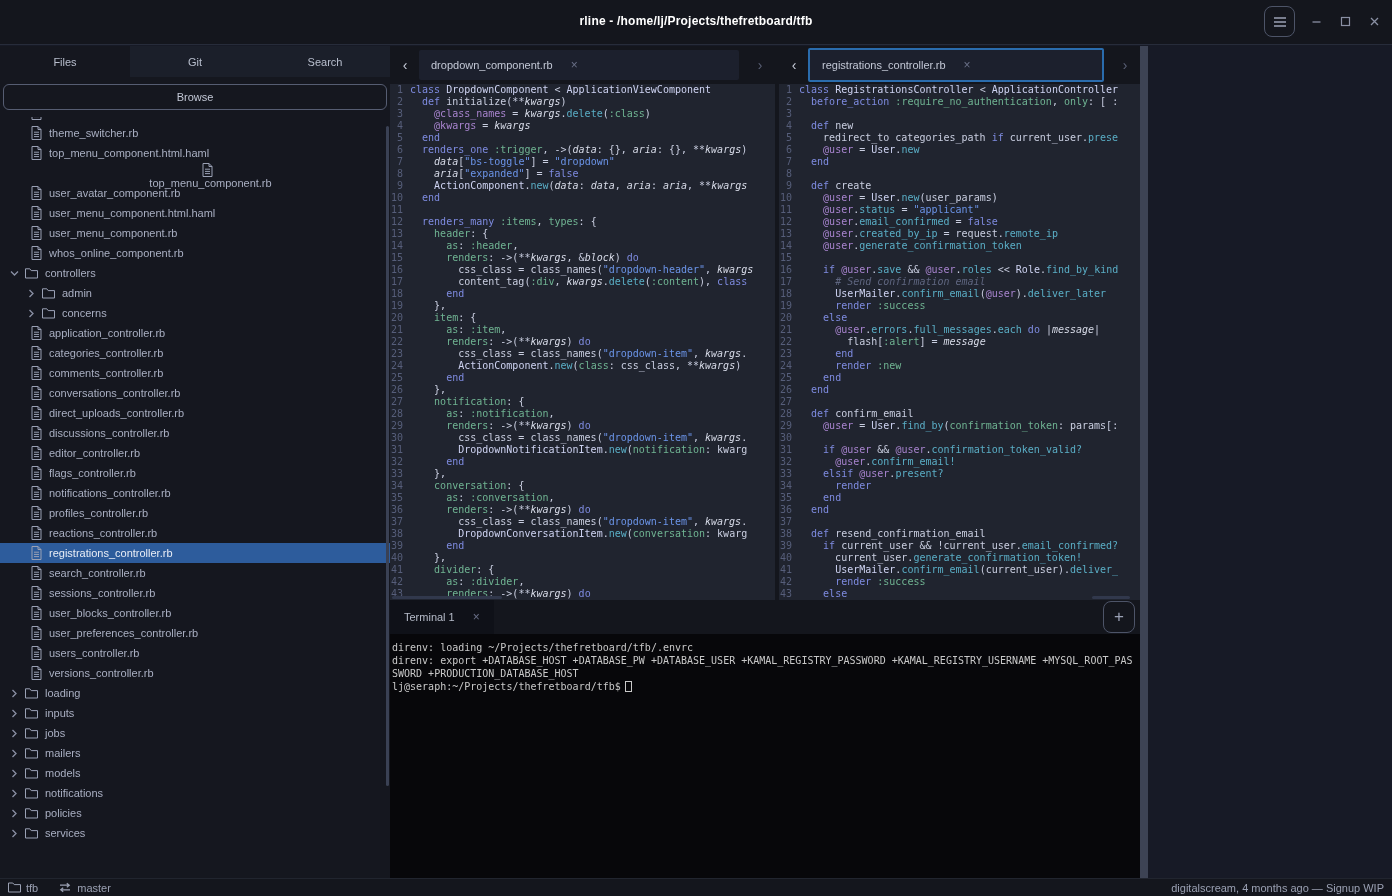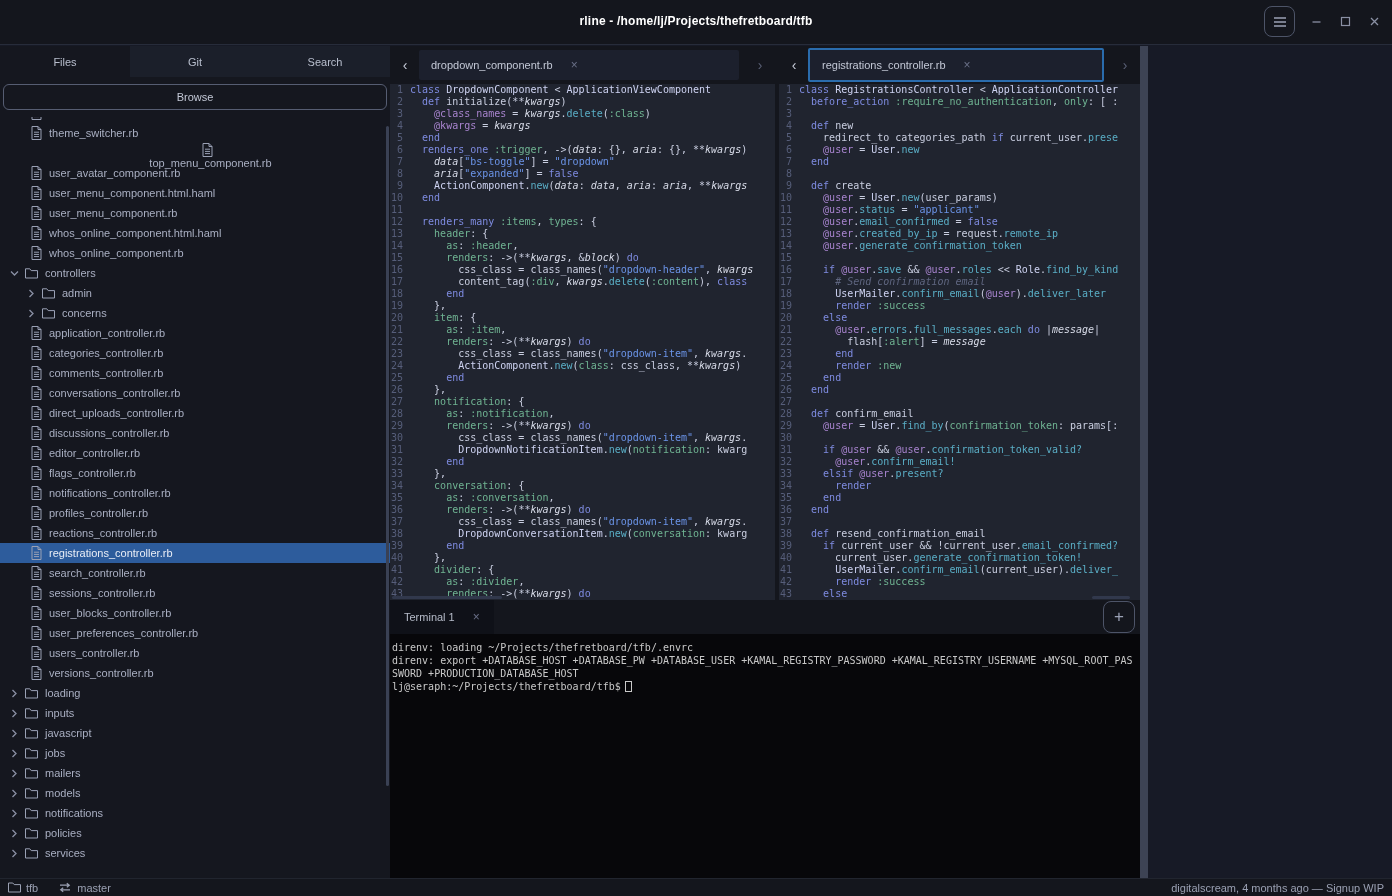--- a/index.html
+++ b/index.html
@@ -129,20 +129,30 @@
           <div class="trow" style="padding-left: 31px;">
             <span class="icn">
               <svg width="11" height="14" viewBox="0 0 11 14" fill="none" stroke="#9aa1b5" stroke-width="1">
                 <path d="M1 .5 H7 L10 3.5 V13.5 H1 Z"></path>
                 <path d="M7 .5 V3.5 H10"></path>
                 <path d="M3 6.2 H8 M3 8.4 H8 M3 10.6 H8"></path>
               </svg>
             </span>
             <span>theme_switcher.rb</span>
           </div>
+          <div class="trow" style="padding-left: 31px;">
+            <span class="icn">
+              <svg width="11" height="14" viewBox="0 0 11 14" fill="none" stroke="#9aa1b5" stroke-width="1">
+                <path d="M1 .5 H7 L10 3.5 V13.5 H1 Z"></path>
+                <path d="M7 .5 V3.5 H10"></path>
+                <path d="M3 6.2 H8 M3 8.4 H8 M3 10.6 H8"></path>
+              </svg>
+            </span>
+            <span>top_menu_component.html.haml</span>
+          </div>
           <div class="trow" style="padding-left: 31px; flex-direction: column;">
             <span class="icn">
               <svg width="11" height="14" viewBox="0 0 11 14" fill="none" stroke="#9aa1b5" stroke-width="1">
                 <path d="M1 .5 H7 L10 3.5 V13.5 H1 Z"></path>
                 <path d="M7 .5 V3.5 H10"></path>
                 <path d="M3 6.2 H8 M3 8.4 H8 M3 10.6 H8"></path>
               </svg>
             </span>
             <span>top_menu_component.rb</span>
           </div>
@@ -168,30 +178,20 @@
           </div>
           <div class="trow" style="padding-left: 31px;">
             <span class="icn">
               <svg width="11" height="14" viewBox="0 0 11 14" fill="none" stroke="#9aa1b5" stroke-width="1">
                 <path d="M1 .5 H7 L10 3.5 V13.5 H1 Z"></path>
                 <path d="M7 .5 V3.5 H10"></path>
                 <path d="M3 6.2 H8 M3 8.4 H8 M3 10.6 H8"></path>
               </svg>
             </span>
             <span>user_menu_component.rb</span>
-          </div>
-          <div class="trow" style="padding-left: 31px;">
-            <span class="icn">
-              <svg width="11" height="14" viewBox="0 0 11 14" fill="none" stroke="#9aa1b5" stroke-width="1">
-                <path d="M1 .5 H7 L10 3.5 V13.5 H1 Z"></path>
-                <path d="M7 .5 V3.5 H10"></path>
-                <path d="M3 6.2 H8 M3 8.4 H8 M3 10.6 H8"></path>
-              </svg>
-            </span>
-            <span>whos_online_component.html.haml</span>
           </div>
           <div class="trow" style="padding-left: 31px;">
             <span class="icn">
               <svg width="11" height="14" viewBox="0 0 11 14" fill="none" stroke="#9aa1b5" stroke-width="1">
                 <path d="M1 .5 H7 L10 3.5 V13.5 H1 Z"></path>
                 <path d="M7 .5 V3.5 H10"></path>
                 <path d="M3 6.2 H8 M3 8.4 H8 M3 10.6 H8"></path>
               </svg>
             </span>
             <span>whos_online_component.rb</span>
@@ -433,33 +433,20 @@
               <svg width="8" height="9" viewBox="0 0 8 9" fill="none" stroke="#8a90a4" stroke-width="1.3">
                 <path d="M2.5 1 L6 4.5 L2.5 8"></path>
               </svg>
             </span>
             <span class="icn">
               <svg width="13" height="11" viewBox="0 0 13 11" fill="none" stroke="#9aa1b5" stroke-width="1">
                 <path d="M.5 2 V10 H12.5 V2.6 H6.2 L4.8 .8 H.5 Z"></path>
               </svg>
             </span>
             <span>inputs</span>
-          </div>
-          <div class="trow" style="padding-left: 8px;">
-            <span class="chev">
-              <svg width="8" height="9" viewBox="0 0 8 9" fill="none" stroke="#8a90a4" stroke-width="1.3">
-                <path d="M2.5 1 L6 4.5 L2.5 8"></path>
-              </svg>
-            </span>
-            <span class="icn">
-              <svg width="13" height="11" viewBox="0 0 13 11" fill="none" stroke="#9aa1b5" stroke-width="1">
-                <path d="M.5 2 V10 H12.5 V2.6 H6.2 L4.8 .8 H.5 Z"></path>
-              </svg>
-            </span>
-            <span>javascript</span>
           </div>
           <div class="trow" style="padding-left: 8px;">
             <span class="chev">
               <svg width="8" height="9" viewBox="0 0 8 9" fill="none" stroke="#8a90a4" stroke-width="1.3">
                 <path d="M2.5 1 L6 4.5 L2.5 8"></path>
               </svg>
             </span>
             <span class="icn">
               <svg width="13" height="11" viewBox="0 0 13 11" fill="none" stroke="#9aa1b5" stroke-width="1">
                 <path d="M.5 2 V10 H12.5 V2.6 H6.2 L4.8 .8 H.5 Z"></path>

